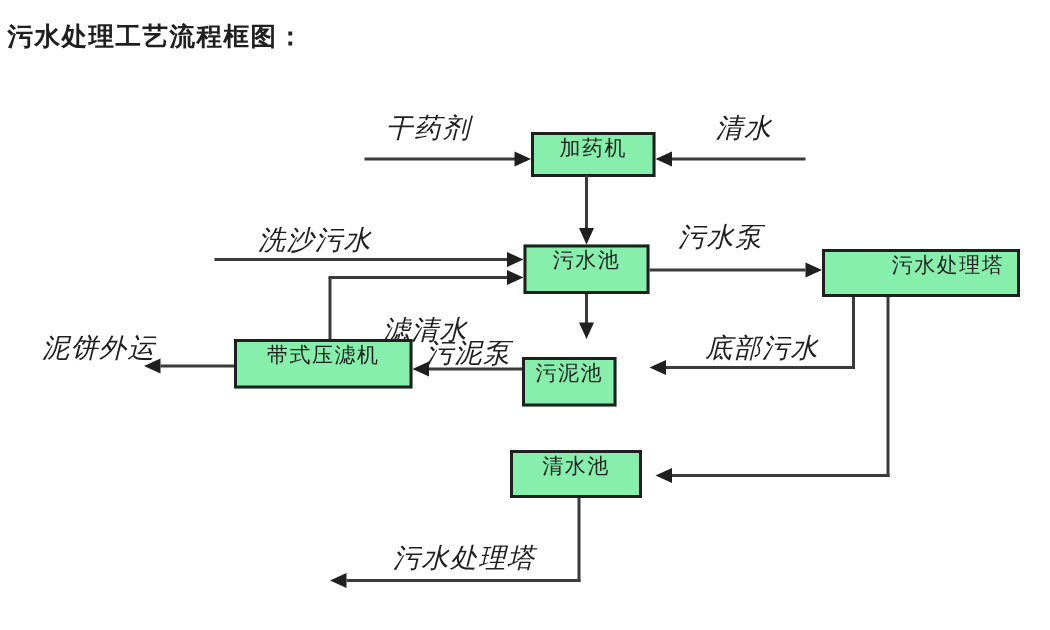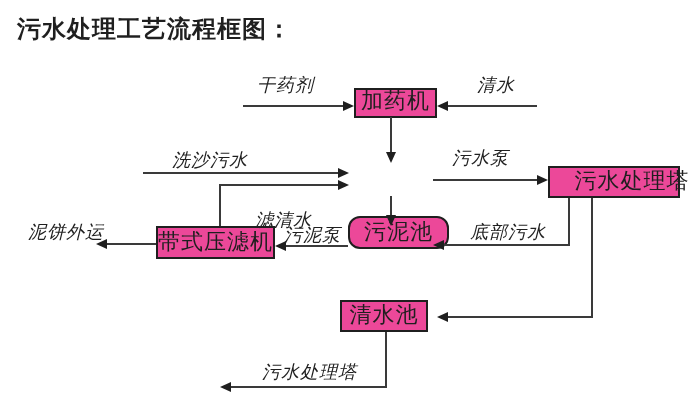--- a/index.html
+++ b/index.html
@@ -8,36 +8,36 @@
     width: 700px;
     height: 420px;
     background: var(--background, #ffffff);
     font-family: "Liberation Sans", sans-serif;
     color: var(--ink, #1f1f1f);
     overflow: hidden;
     outline: 1px solid #c9c9c9;
   }
   .title {
     position: absolute;
-    left: 17px;
+    left: 5px;
     top: 13px;
-    font-size: 24px;
+    font-size: 17px;
     font-weight: bold;
     letter-spacing: 1px;
     white-space: nowrap;
   }
   .box {
     position: absolute;
     box-sizing: border-box;
     border: 2px solid var(--ink, #1f1f1f);
-    background: #ec4899;
+    background: #86efac;
     display: flex;
-    align-items: flex-end;
+    align-items: flex-start;
     justify-content: center;
-    font-size: 22px;
+    font-size: 14px;
     letter-spacing: 1px;
     white-space: nowrap;
   }
   .lbl {
     position: absolute;
     font-size: 18px;
     letter-spacing: 1px;
     white-space: nowrap;
     line-height: 1;
     font-style: italic;
@@ -66,27 +66,30 @@
 </head>
 <body>
 
 <div class="canvas">
 
   <div class="title">污水处理工艺流程框图：</div>
 
   <div class="box" style="left:354px; top:88px; width:83px; height:30px;">
     <span>加药机</span>
   </div>
+  <div class="box" style="left:349px; top:163px; width:84px; height:33px;">
+    <span>污水池</span>
+  </div>
   <div class="box" style="left:548px; top:166px; width:132px; height:32px;padding-left:36px;">
     <span>污水处理塔</span>
   </div>
   <div class="box" style="left:156px; top:226px; width:119px; height:33px;">
     <span>带式压滤机</span>
   </div>
-  <div class="box" style="left:348px; top:216px; width:101px; height:33px;border-radius:12px;">
+  <div class="box" style="left:348px; top:238px; width:63px; height:33px;">
     <span>污泥池</span>
   </div>
   <div class="box" style="left:340px; top:300px; width:88px; height:32px;">
     <span>清水池</span>
   </div>
 
   <div class="lbl" style="left:257px; top:76px;">干药剂</div>
   <div class="lbl" style="left:477px; top:76px;">清水</div>
   <div class="lbl" style="left:172px; top:151px;">洗沙污水</div>
   <div class="lbl" style="left:452px; top:149px;">污水泵</div>

